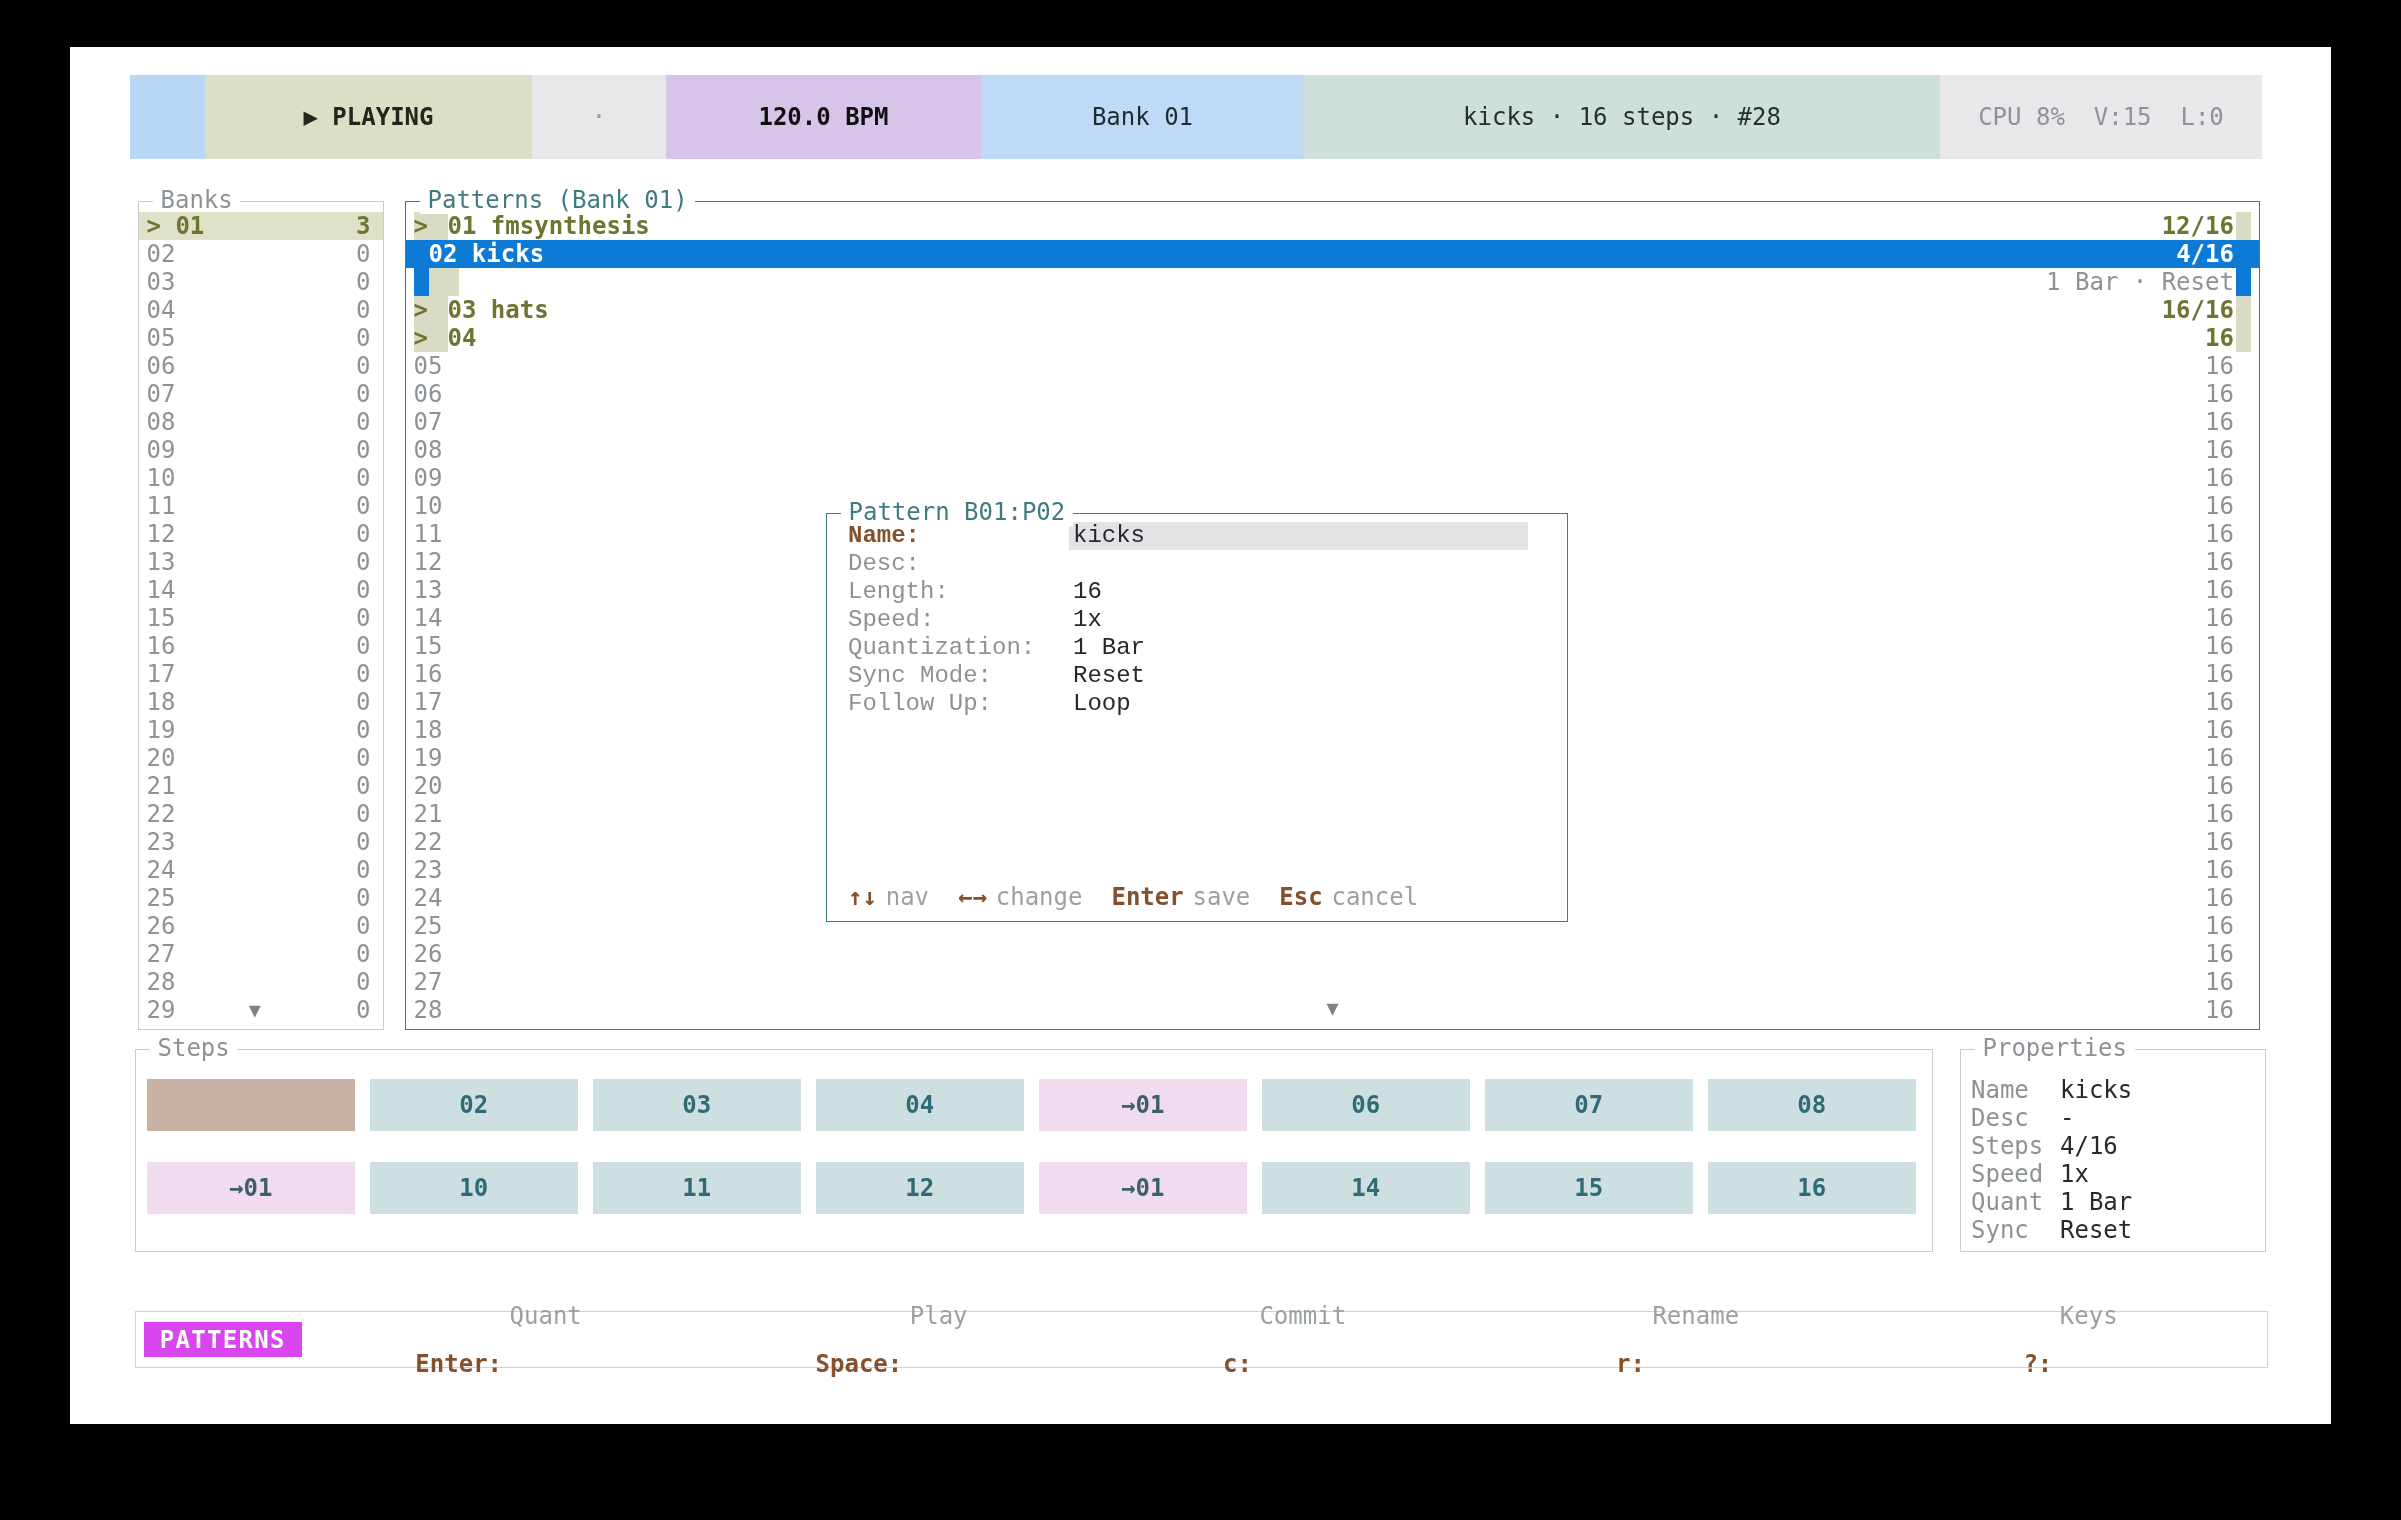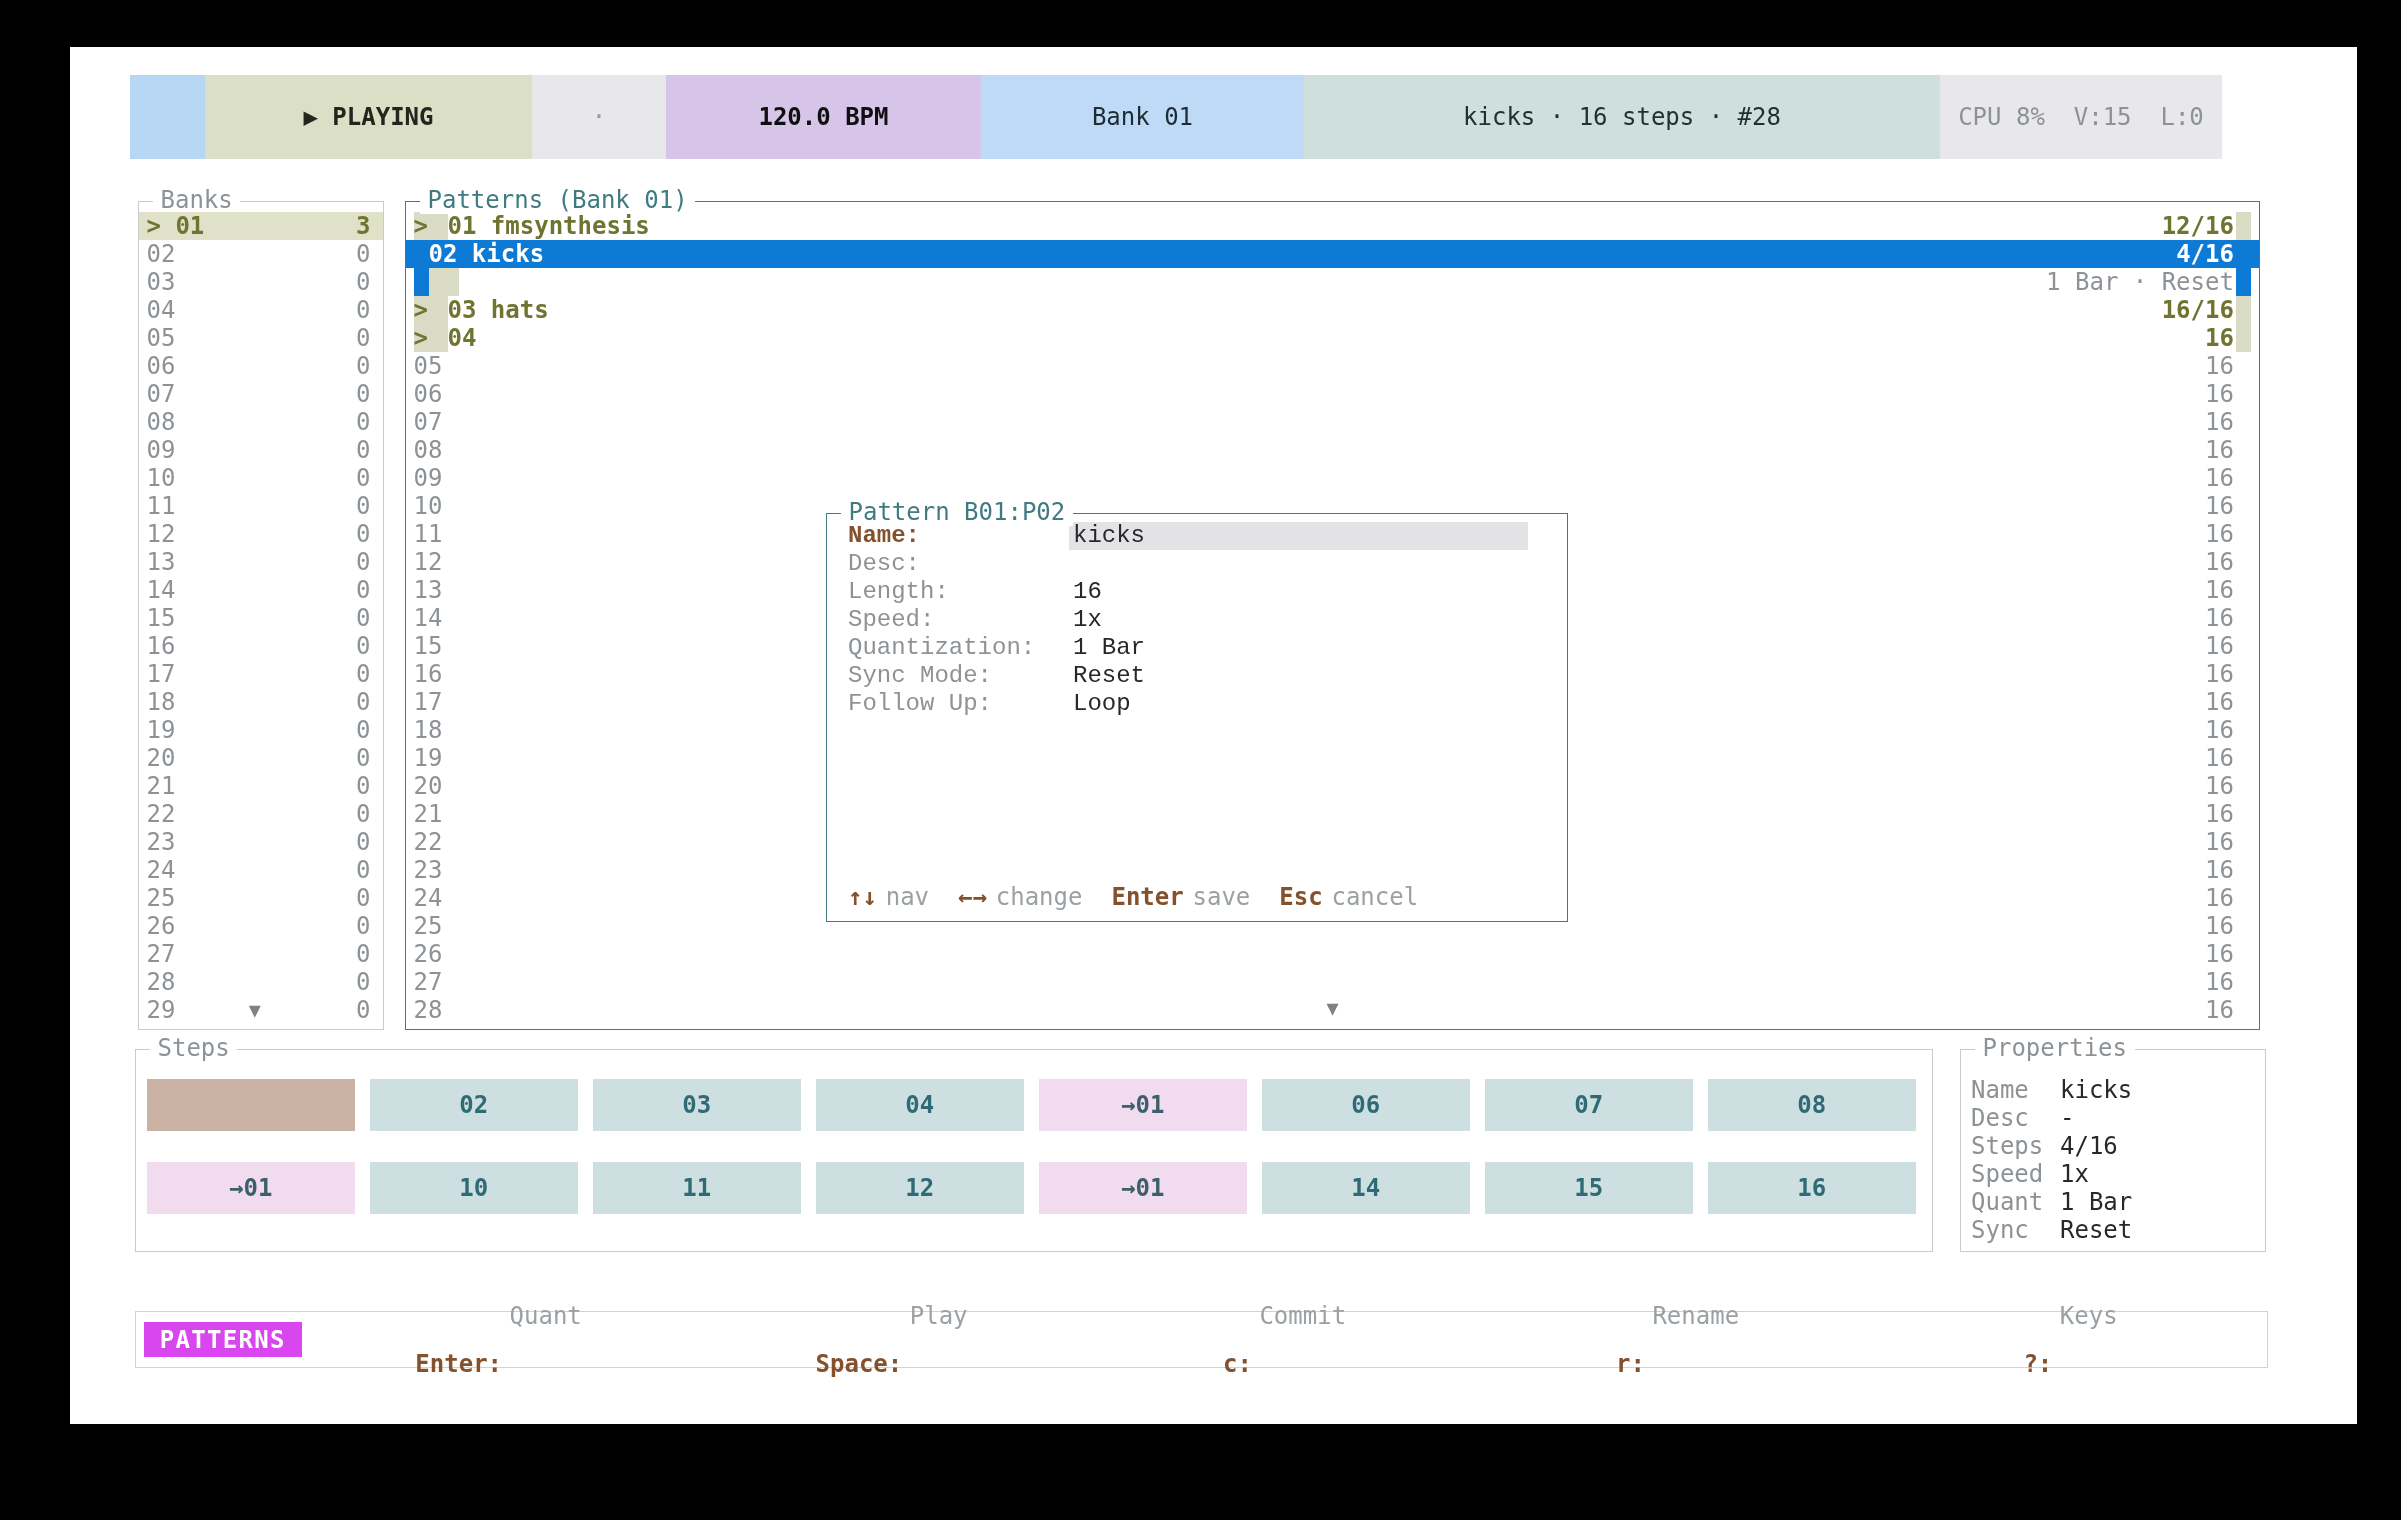--- a/index.html
+++ b/index.html
@@ -1,32 +1,32 @@
 <!DOCTYPE html>
 <html style="font-size:10px"><head>
 <meta charset="utf-8">
 <style>
   html,body{margin:0;padding:0;background:#000;}
   body{width:2401px;height:1521px;position:relative;overflow:hidden;
        font-family:"DejaVu Sans Mono",monospace;font-size:24px;color:#24282b;
        --blue_sel:#0d7ad6; --olive:#6f7430; --olive_bg:#dfe2c8; --beige:#d9dbc5;
        --teal:#3f7b81; --gray_text:#8d9296; --brown:#84512c; --dark:#26292c;
        --gray_border:#c9cccc;}
-  .card{position:absolute;left:70px;top:47px;width:2261px;height:1377px;background:#fff;padding-left:26px;}
+  .card{position:absolute;left:70px;top:47px;width:2261px;height:1377px;background:#fff;}
 
   
   .topbar{position:absolute;left:60px;top:28px;width:2139px;height:84px;display:flex;}
   .seg{height:100%;display:flex;align-items:center;justify-content:center;white-space:pre;}
   .seg-pad     {width:75px;background:var(--c-topblue);}
   .seg-transport{width:327px;background:var(--c-topolive);color:#23261d;font-weight:bold;}
   .seg-dot     {width:134px;background:var(--c-topgray);color:#9a9a9a;}
   .seg-bpm     {width:315px;background:var(--c-toplilac);color:#101010;font-weight:bold;}
   .seg-bank    {width:323px;background:var(--c-topblue2);color:#1d2b33;}
   .seg-status  {width:636px;background:var(--c-topteal);color:#22312d;}
-  .seg-system  {width:282px;background:var(--c-topgray);color:var(--gray_text);}
+  .seg-system  {width:322px;background:var(--c-topgray);color:var(--gray_text);}
 
   
   .panel{position:absolute;background:#fff;border:1.9px solid var(--gray_border);box-sizing:border-box;}
   .panel.teal{border-color:var(--teal);}
   .ptitle{position:absolute;top:-16.3px;left:14px;background:#fff;padding:0 7.5px;
           color:var(--gray_text);white-space:pre;}
   .panel.teal>.ptitle{color:var(--teal);}
 
   
   .banks{left:68px;top:154px;width:246px;height:829px;}

